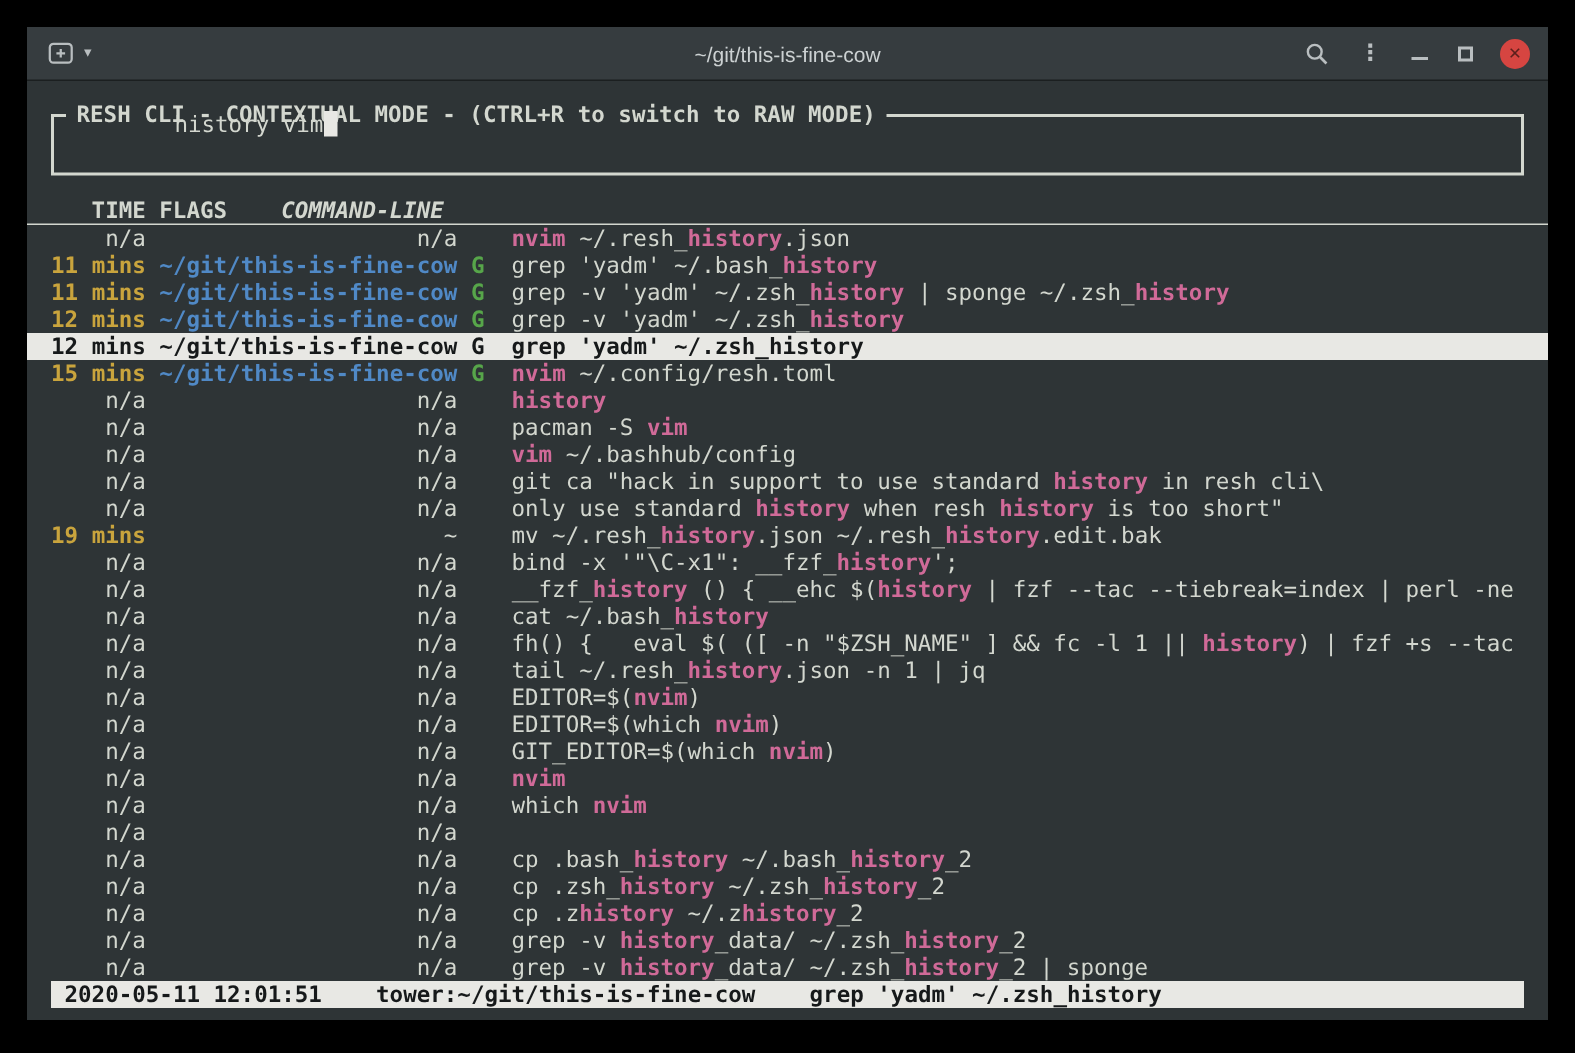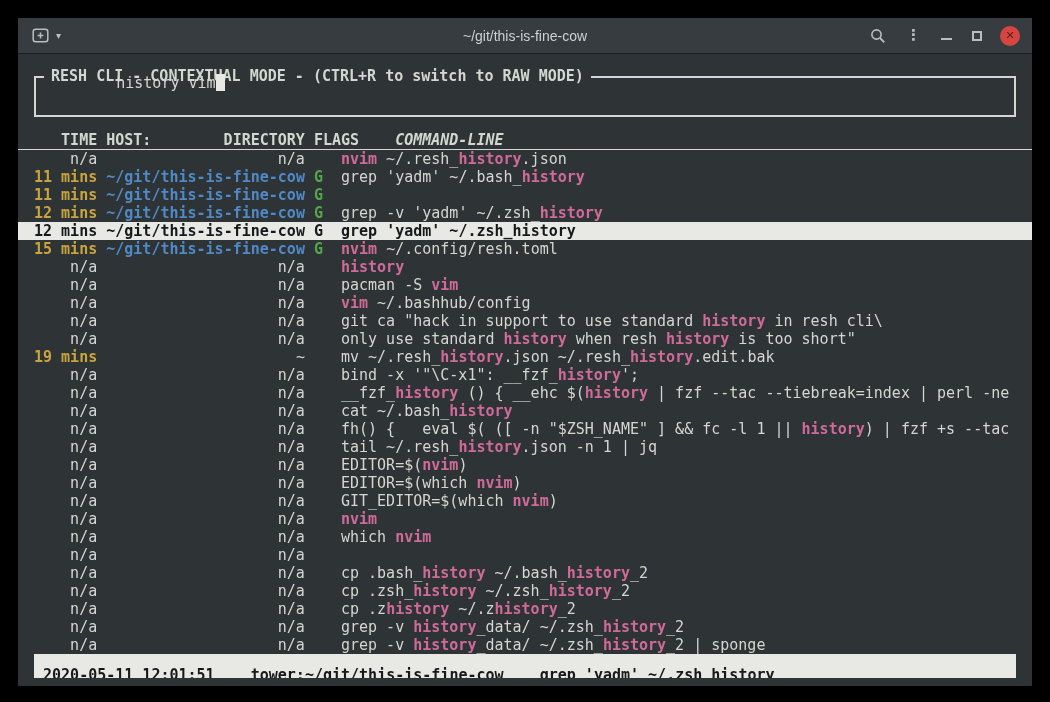--- a/index.html
+++ b/index.html
@@ -68,21 +68,21 @@
   .dir-host { color:var(--host,#5089c6); font-weight:bold; }
   .flag     { color:var(--flag,#57a64a); font-weight:bold; }
   .hl       { color:var(--match,#d06a98); font-weight:bold; }
 
   .selected { background:var(--selbg,#e8e8e4); }
   .selected span { color:var(--selfg,#16191a) !important; font-weight:bold; }
 
   .status-bar {
     margin:0 16px; height:18px; line-height:18px;
     background:var(--selbg,#e8e8e4); color:var(--selfg,#16191a);
-    display:flex; gap:4ch; padding:12px 1ch; font-weight:bold; white-space:pre;
+    display:flex; gap:4ch; padding:0 1ch; font-weight:bold; white-space:pre;
     overflow:hidden;
   }
   .help-line { padding:0 16px; height:18px; line-height:18px; white-space:pre; overflow:hidden; }
 </style>
 </head>
 <body>
 
 <div class="window">
 
   <div class="titlebar">
@@ -126,32 +126,28 @@
 
     <div class="search-box">
       <span class="box-title">RESH CLI - CONTEXTUAL MODE - (CTRL+R to switch to RAW MODE)</span>
       <div class="query-line">
         <span>history vim</span><span class="cursor"></span>
       </div>
     </div>
 
     <div class="row hdr">
       <span class="c-time">TIME</span>
-      <span class="c-dir">
-        <span>HOST:</span>
-        <span>DIRECTORY</span>
-      </span>
       <span class="c-flags">FLAGS</span>
       <span class="c-cmd">COMMAND-LINE</span>
     </div>
 
     <div id="rows">
         <div class="row data"><span class="c-time">n/a</span><span class="c-dir">n/a</span><span class="c-flags flag"></span><span class="c-cmd"><span class="hl">nvim</span><span> ~/.resh_</span><span class="hl">history</span><span>.json</span></span></div>
         <div class="row data"><span class="c-time time-val">11 mins</span><span class="c-dir dir-host">~/git/this-is-fine-cow</span><span class="c-flags flag">G</span><span class="c-cmd"><span>grep 'yadm' ~/.bash_</span><span class="hl">history</span></span></div>
-        <div class="row data"><span class="c-time time-val">11 mins</span><span class="c-dir dir-host">~/git/this-is-fine-cow</span><span class="c-flags flag">G</span></div>
+        <div class="row data"><span class="c-time time-val">11 mins</span><span class="c-dir dir-host">~/git/this-is-fine-cow</span><span class="c-flags flag">G</span><span class="c-cmd"><span>grep -v 'yadm' ~/.zsh_</span><span class="hl">history</span><span> | sponge ~/.zsh_</span><span class="hl">history</span></span></div>
         <div class="row data"><span class="c-time time-val">12 mins</span><span class="c-dir dir-host">~/git/this-is-fine-cow</span><span class="c-flags flag">G</span><span class="c-cmd"><span>grep -v 'yadm' ~/.zsh_</span><span class="hl">history</span></span></div>
         <div class="row data selected"><span class="c-time time-val">12 mins</span><span class="c-dir dir-host">~/git/this-is-fine-cow</span><span class="c-flags flag">G</span><span class="c-cmd"><span>grep 'yadm' ~/.zsh_history</span></span></div>
         <div class="row data"><span class="c-time time-val">15 mins</span><span class="c-dir dir-host">~/git/this-is-fine-cow</span><span class="c-flags flag">G</span><span class="c-cmd"><span class="hl">nvim</span><span> ~/.config/resh.toml</span></span></div>
         <div class="row data"><span class="c-time">n/a</span><span class="c-dir">n/a</span><span class="c-flags flag"></span><span class="c-cmd"><span class="hl">history</span></span></div>
         <div class="row data"><span class="c-time">n/a</span><span class="c-dir">n/a</span><span class="c-flags flag"></span><span class="c-cmd"><span>pacman -S </span><span class="hl">vim</span></span></div>
         <div class="row data"><span class="c-time">n/a</span><span class="c-dir">n/a</span><span class="c-flags flag"></span><span class="c-cmd"><span class="hl">vim</span><span> ~/.bashhub/config</span></span></div>
         <div class="row data"><span class="c-time">n/a</span><span class="c-dir">n/a</span><span class="c-flags flag"></span><span class="c-cmd"><span>git ca "hack in support to use standard </span><span class="hl">history</span><span> in resh cli\</span></span></div>
         <div class="row data"><span class="c-time">n/a</span><span class="c-dir">n/a</span><span class="c-flags flag"></span><span class="c-cmd"><span>only use standard </span><span class="hl">history</span><span> when resh </span><span class="hl">history</span><span> is too short"</span></span></div>
         <div class="row data"><span class="c-time time-val">19 mins</span><span class="c-dir">~</span><span class="c-flags flag"></span><span class="c-cmd"><span>mv ~/.resh_</span><span class="hl">history</span><span>.json ~/.resh_</span><span class="hl">history</span><span>.edit.bak</span></span></div>
         <div class="row data"><span class="c-time">n/a</span><span class="c-dir">n/a</span><span class="c-flags flag"></span><span class="c-cmd"><span>bind -x '"\C-x1": __fzf_</span><span class="hl">history</span><span>';</span></span></div>

